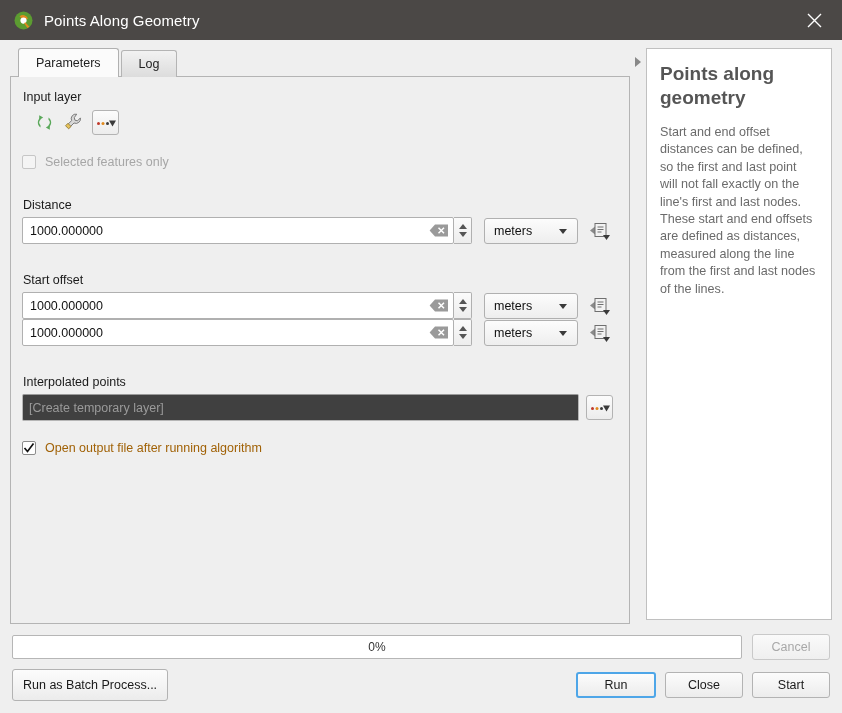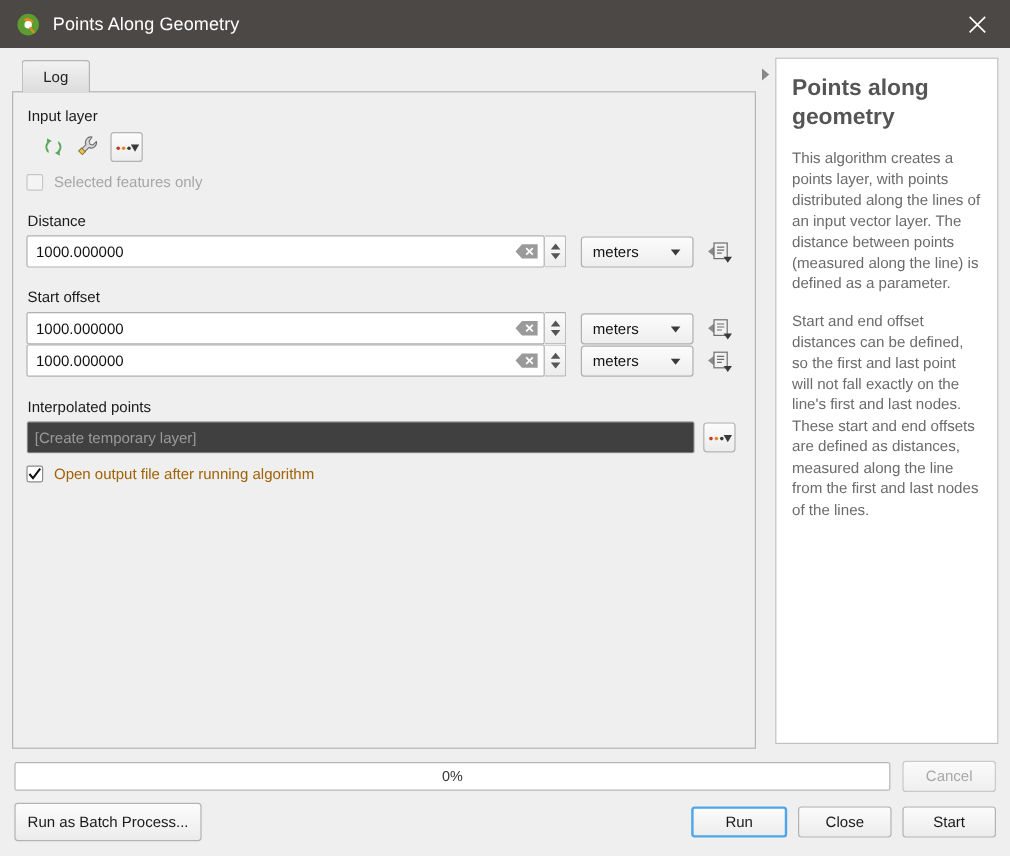--- a/index.html
+++ b/index.html
@@ -114,21 +114,21 @@
   .params-inner {
     padding: 13px 16px 10px 11px;
   }
 
   .field-label {
     font-size: 12.5px;
     color: #1a1a1a;
     margin: 0 0 4px 1px;
     line-height: 15px;
   }
-  .field-label.spaced { margin-top: 18px; }
+  .field-label.spaced { margin-top: 29px; }
 
   .row { display: flex; align-items: center; }
 
   
   .input {
     height: 26px;
     background: #404040;
     border: 1px solid #b6b6b6;
     border-top-color: #9a9a9a;
     display: flex;
@@ -247,21 +247,21 @@
 
   .ddo-btn {
     width: 26px; height: 26px;
     margin-left: 9px;
     display: flex; align-items: center; justify-content: center;
     flex: 0 0 auto;
     cursor: pointer;
   }
 
   
-  .cbrow { display: flex; align-items: center; margin-top: 10px; }
+  .cbrow { display: flex; align-items: center; margin-top: 20px; }
   .cbox {
     width: 14px; height: 14px;
     border: 1px solid #8c8c8c;
     background: #ffffff;
     border-radius: 2px;
     display: flex; align-items: center; justify-content: center;
     flex: 0 0 auto;
   }
   .cbox.disabled { border-color: #c6c6c6; background: #f4f4f4; }
   .cb-label { font-size: 12.5px; margin-left: 9px; color: #a16207; }
@@ -385,20 +385,23 @@
         <path d="M2 2 L15 15 M15 2 L2 15" stroke="#ffffff" stroke-width="1.4" fill="none"></path>
       </svg>
     </span>
   </div>
 
   <div class="dialog-body">
 
     <div class="left-pane">
 
       <div class="tabstrip">
+        <div class="tab active">
+          <span>Parameters</span>
+        </div>
         <div class="tab">
           <span>Log</span>
         </div>
       </div>
 
       <div class="params-area">
         <div class="params-inner">
 
           <div class="field-label">Input layer</div>
           <div class="row">
@@ -544,21 +547,20 @@
         </div>
       </div>
     </div>
 
     <div class="splitter">
       <span class="tri-right"></span>
     </div>
 
     <div class="help-panel">
       <div class="help-title">Points along geometry</div>
-      <div class="help-p">This algorithm creates a points layer, with points distributed along the lines of an input vector layer. The distance between points (measured along the line) is defined as a parameter.</div>
       <div class="help-p">Start and end offset distances can be defined, so the first and last point will not fall exactly on the line's first and last nodes. These start and end offsets are defined as distances, measured along the line from the first and last nodes of the lines.</div>
     </div>
   </div>
 
   <div class="bottom">
     <div class="progress-row">
       <div class="progressbar">
         <span>0%</span>
       </div>
       <div class="btn disabled cancel-btn">

